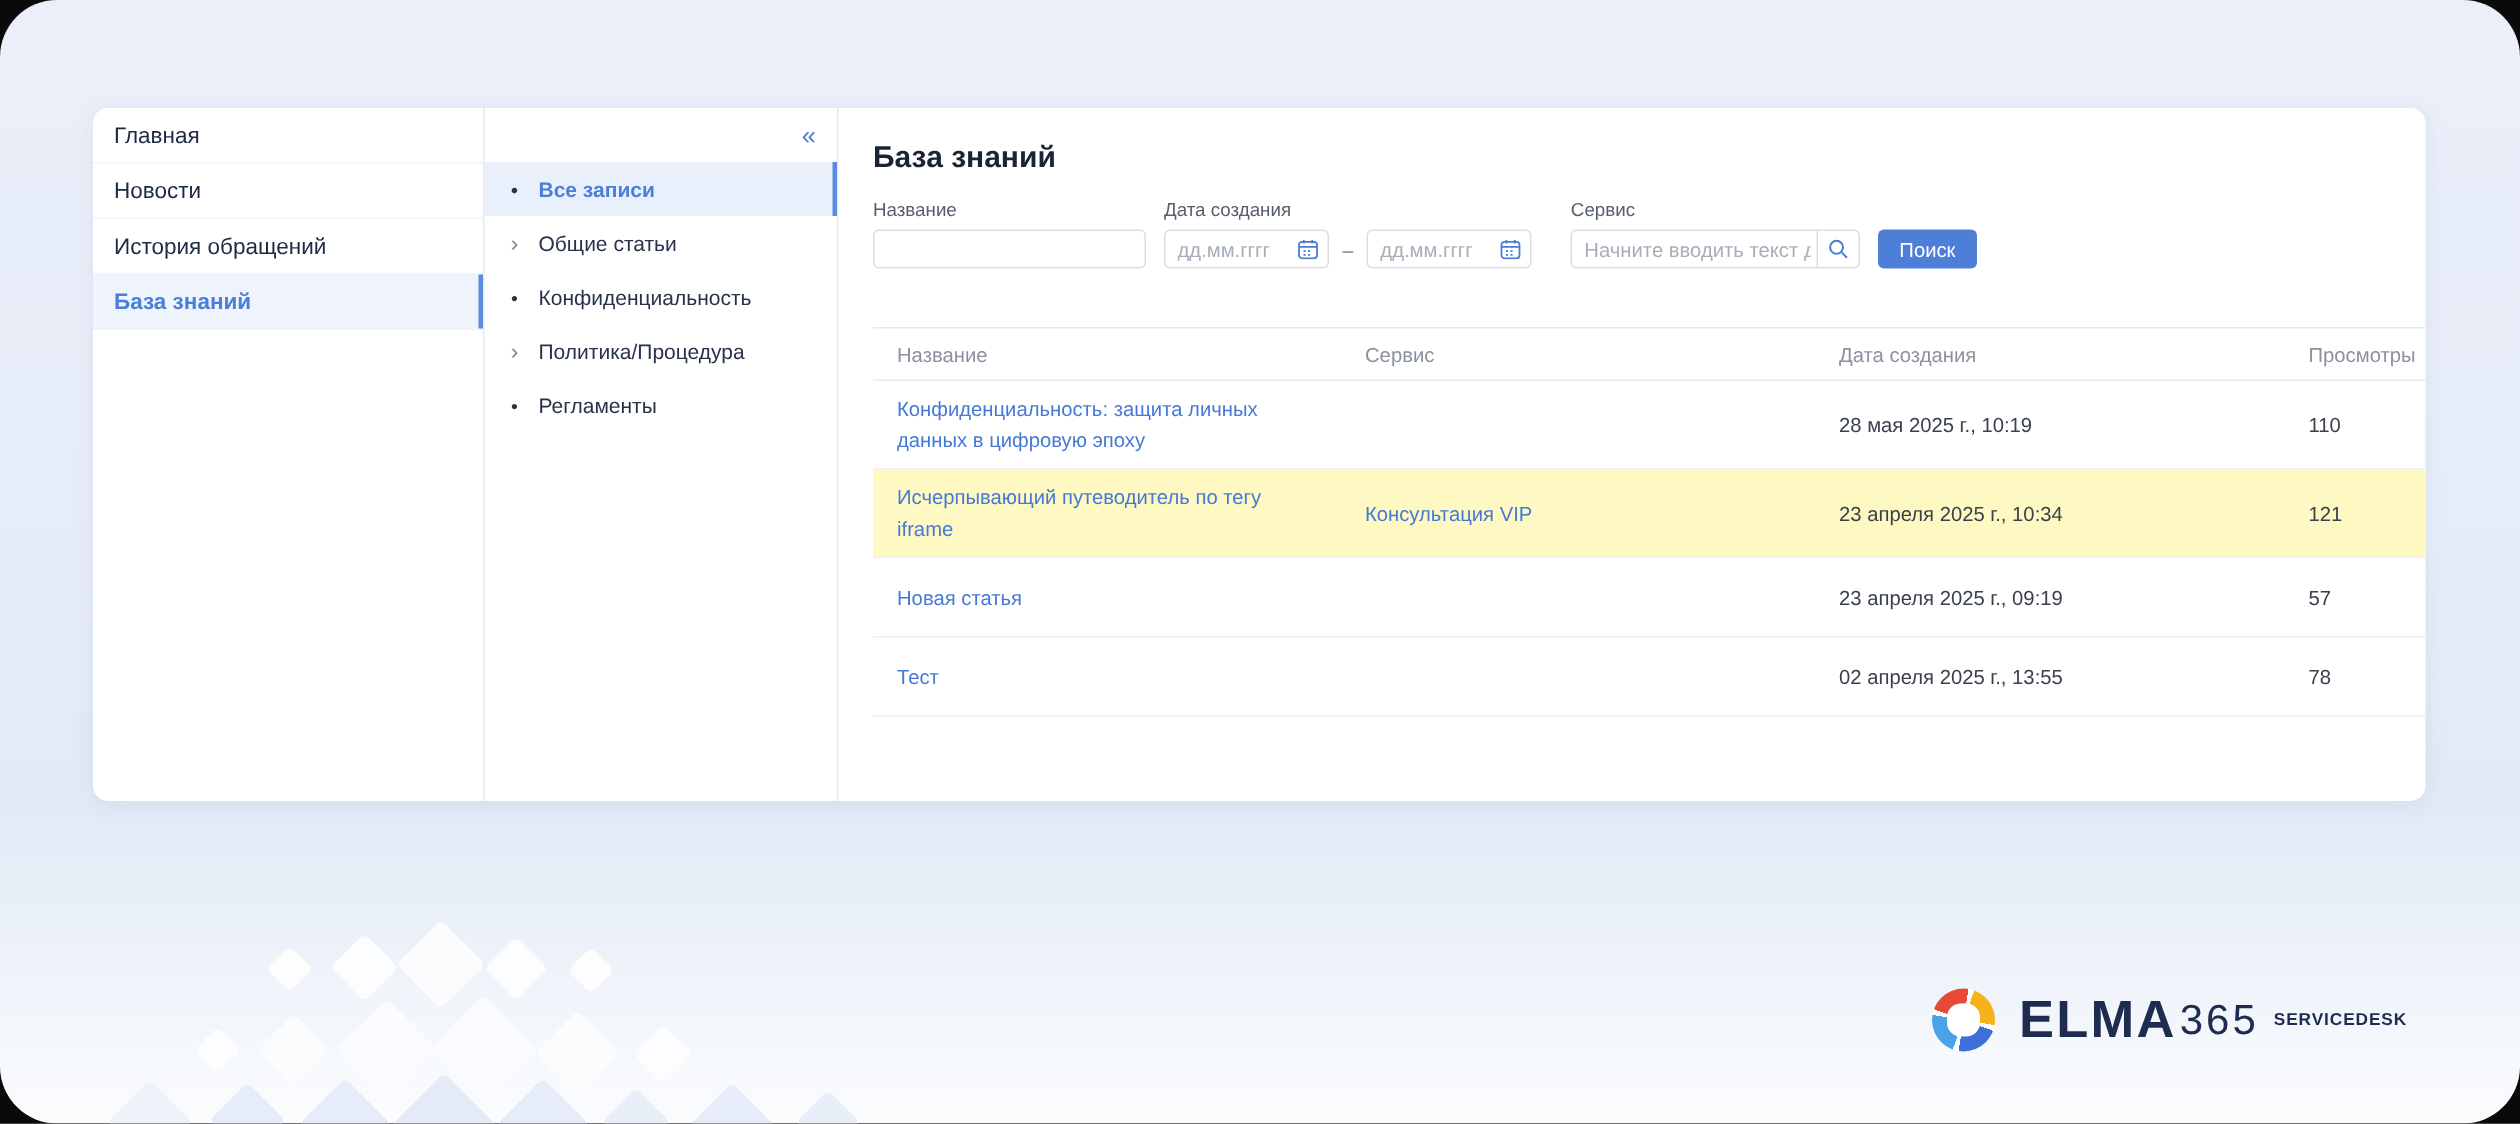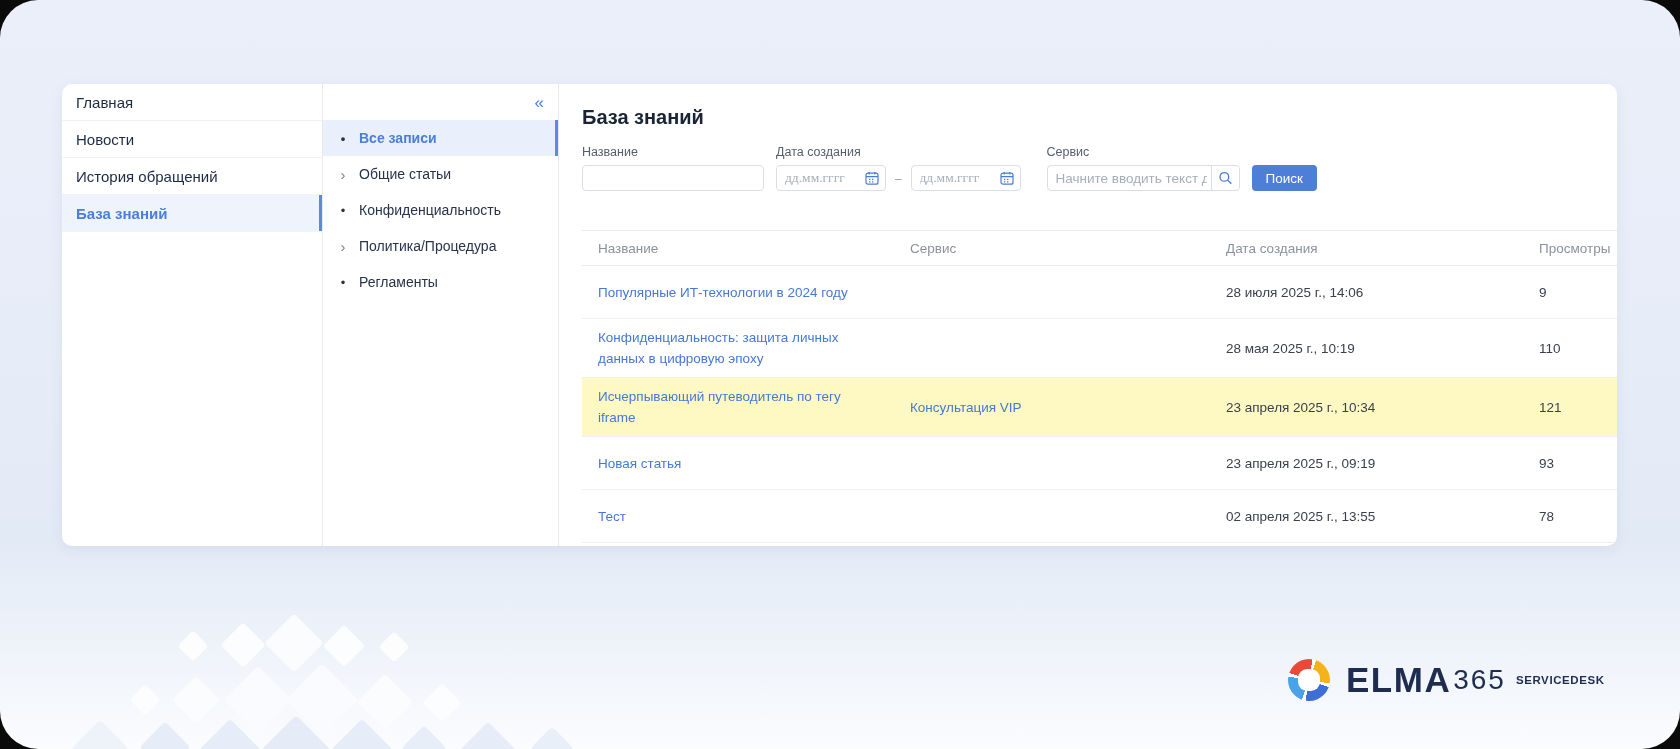--- a/index.html
+++ b/index.html
@@ -2,21 +2,21 @@
 <html lang="ru"><head>
 <meta charset="utf-8">
 <style>
   html,body{margin:0;padding:0;background:#0a0a0a;}
   body{width:1680px;height:749px;position:relative;font-family:"Liberation Sans","DejaVu Sans",sans-serif;}
   .page{position:absolute;inset:0;border-radius:38px;overflow:hidden;
         background:linear-gradient(180deg,#eaeffa 0%,#e7edf8 45%,#e2eaf6 72%,#eef3fa 86%,#fbfcfe 100%);}
   
   .diamond{position:absolute;transform:rotate(45deg);border-radius:4px;pointer-events:none;}
   
-  .card{position:absolute;left:62px;top:84px;width:1555px;height:462px;background:#fff;
+  .card{position:absolute;left:62px;top:72px;width:1555px;height:462px;background:#fff;
         border-radius:10px;box-shadow:0 3px 14px rgba(40,60,100,.07);display:flex;overflow:hidden;}
   
   .panel1{width:260px;border-right:1px solid #e7e9ee;flex:none;}
   .p1-item{height:36px;display:flex;align-items:center;padding:0 12px 0 14px;
            font-size:15px;color:#1d2a44;border-bottom:1px solid #f0f2f6;cursor:pointer;position:relative;}
   .p1-item.active{background:#eff4fc;color:#4a7ed9;font-weight:600;}
   .p1-item.active::after{content:"";position:absolute;right:0;top:0;bottom:0;width:3px;background:#5b8ade;}
   
   .panel2{width:235px;border-right:1px solid #e7e9ee;flex:none;}
   .p2-head{height:36px;display:flex;align-items:center;justify-content:flex-end;padding:0 10px;}
@@ -31,21 +31,21 @@
   
   .main{flex:1;padding-left:23px;min-width:0;}
   h1.page-title{margin:20px 0 0 0;font-size:20px;line-height:26px;color:#1b2434;font-weight:700;}
   .filters{display:flex;align-items:flex-end;margin-top:15px;}
   .fgroup{display:flex;flex-direction:column;}
   .flabel{font-size:12.5px;color:#565e6c;margin-bottom:6px;}
   .txt-input{height:26px;border:1px solid #d9dee6;border-radius:4px;padding:0 8px;font-size:13.5px;
              color:#333;outline:none;font-family:inherit;background:#fff;box-sizing:border-box;}
   .txt-input::placeholder{color:#a7aeb9;}
   .name-input{width:182px;}
-  .dates{display:flex;align-items:center;font-family:Liberation Serif, serif;}
+  .dates{display:flex;align-items:center;}
   .datefield{width:110px;height:26px;border:1px solid #d9dee6;border-radius:4px;display:flex;
              align-items:center;box-sizing:border-box;padding:0 6px 0 8px;background:#fff;}
   .datefield input{border:none;outline:none;width:70px;font-size:13.5px;color:#333;font-family:inherit;padding:0;}
   .datefield input::placeholder{color:#a7aeb9;}
   .cal-icon{margin-left:auto;color:#4a7cd6;display:flex;cursor:pointer;}
   .dash{margin:0 9px;color:#707785;font-size:13px;}
   .gap1{width:12px;} .gap2{width:26px;} .gap3{width:12px;}
   .servicefield{width:193px;height:26px;border:1px solid #d9dee6;border-radius:4px;display:flex;
                 align-items:center;box-sizing:border-box;background:#fff;overflow:hidden;}
   .servicefield input{border:none;outline:none;flex:1;min-width:0;font-size:13.5px;color:#333;
@@ -221,46 +221,40 @@
 
       <div class="table">
         <div class="thead">
           <div class="th c1">Название</div>
           <div class="th">Сервис</div>
           <div class="th">Дата создания</div>
           <div class="th">Просмотры</div>
         </div>
         <div>
 
-            <div class="trow">
-              <div class="td c1"><a class="tlink" href="#">Популярные ИТ-технологии в 2024 году</a></div>
-              <div class="td"></div>
-              <div class="td">28 июля 2025 г., 14:06</div>
-              <div class="td">9</div>
-            </div>
 
             <div class="trow">
               <div class="td c1"><a class="tlink" href="#">Конфиденциальность: защита личных данных в цифровую эпоху</a></div>
               <div class="td"></div>
               <div class="td">28 мая 2025 г., 10:19</div>
               <div class="td">110</div>
             </div>
 
             <div class="trow hl">
               <div class="td c1"><a class="tlink" href="#">Исчерпывающий путеводитель по тегу iframe</a></div>
               <div class="td"><a class="tlink" href="#">Консультация VIP</a></div>
               <div class="td">23 апреля 2025 г., 10:34</div>
               <div class="td">121</div>
             </div>
 
             <div class="trow">
               <div class="td c1"><a class="tlink" href="#">Новая статья</a></div>
               <div class="td"></div>
               <div class="td">23 апреля 2025 г., 09:19</div>
-              <div class="td">93</div>
+              <div class="td">57</div>
             </div>
 
             <div class="trow">
               <div class="td c1"><a class="tlink" href="#">Тест</a></div>
               <div class="td"></div>
               <div class="td">02 апреля 2025 г., 13:55</div>
               <div class="td">78</div>
             </div>
 
           </div>

